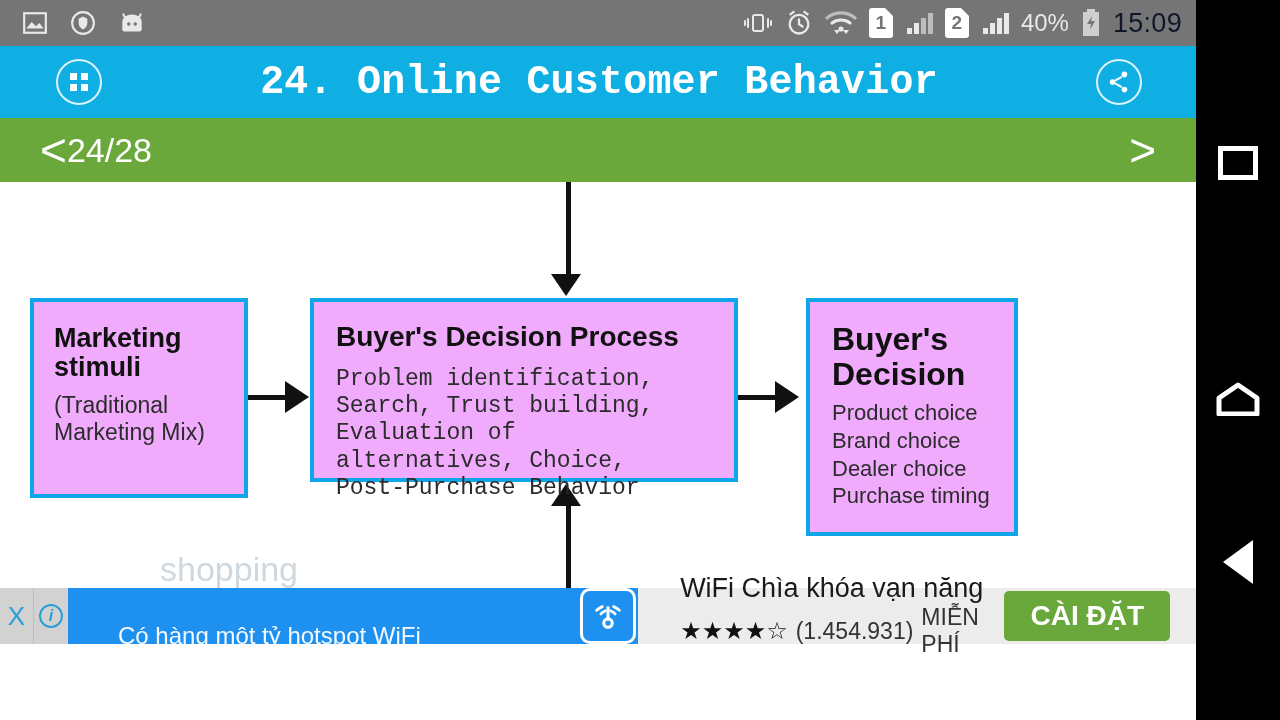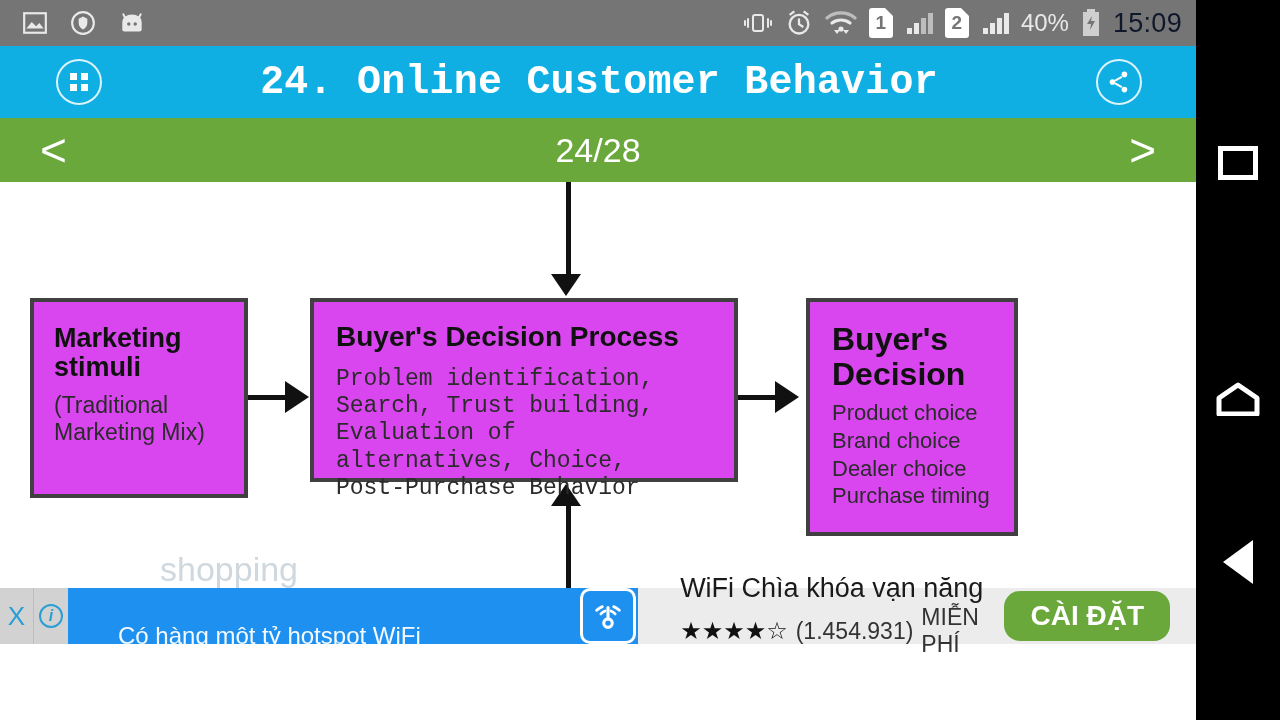--- a/index.html
+++ b/index.html
@@ -51,26 +51,26 @@
     white-space:nowrap; overflow:hidden;font-family:Liberation Mono, monospace;
   }
 
   
   #navbar {
     position:absolute; left:0; top:118px; width:1196px; height:64px;
     background:#6AA83B; display:flex; align-items:center; color:#fff;
   }
   #prev-btn { margin-left:40px; font-size:46px; font-weight:400; line-height:1; }
   #next-btn { margin-right:40px; font-size:46px; font-weight:400; line-height:1; }
-  #page-counter { flex:1 1 auto; text-align:center; font-size:34px; font-weight:400; }
+  #page-counter { flex:1 1 auto; text-align:left; font-size:34px; font-weight:400; }
 
   
   #slide { position:absolute; left:0; top:182px; width:1196px; height:538px; background:#fff; }
 
-  .dbox { position:absolute; border:4px solid #404040; background:#d946ef; }
+  .dbox { position:absolute; border:4px solid #0ea5e9; background:#f0abfc; }
   .dbox .hd { font-weight:700; color:#111; line-height:1.08; }
   .dbox .bd { color:#2b2b2b; line-height:1.18; }
 
   
   #box-marketing { left:30px; top:116px; width:218px; height:200px; padding:22px 0 0 20px; }
   #box-marketing .hd { font-size:27px; }
   #box-marketing .bd { font-size:23px; margin-top:10px; }
   
   #box-process { left:310px; top:116px; width:428px; height:184px; padding:20px 0 0 22px; }
   #box-process .hd { font-size:28px; white-space:nowrap; }
@@ -125,21 +125,21 @@
     position:relative; z-index:3; flex:0 0 auto;
   }
   #ad-copy { margin-left:44px; }
   #ad-title { font-size:27px; color:#1a1a1a; line-height:1.05; }
   #ad-meta { display:flex; align-items:center; gap:8px; margin-top:2px; }
   .stars { font-size:24px; color:#111; letter-spacing:0px; line-height:1; }
   #ad-rating-count { font-size:23px; color:#333; }
   #ad-free { font-size:23px; color:#333; }
   #ad-install {
     margin-left:auto; margin-right:26px; background:#6AA83B; color:#fff;
-    font-size:28px; font-weight:700; padding:9px 26px; border-radius:16px; white-space:nowrap;
+    font-size:28px; font-weight:700; padding:9px 26px; border-radius:5px; white-space:nowrap;
   }
 
   
   #sysnav { position:absolute; left:1196px; top:0; width:84px; height:720px; background:#000; }
   .navk { position:absolute; left:50%; transform:translateX(-50%); }
   #nav-recents { top:146px; width:40px; height:34px; border:5px solid #fff; }
   #nav-home { top:382px; width:46px; height:34px; }
   #nav-back { top:540px; width:0; height:0; border-top:22px solid transparent; border-bottom:22px solid transparent; border-right:30px solid #fff; }
 </style>
 </head>

